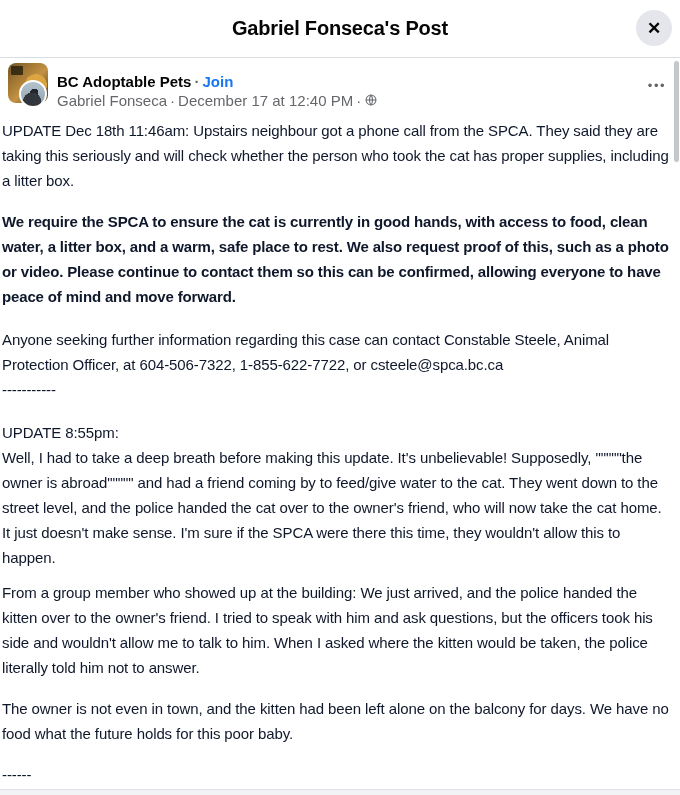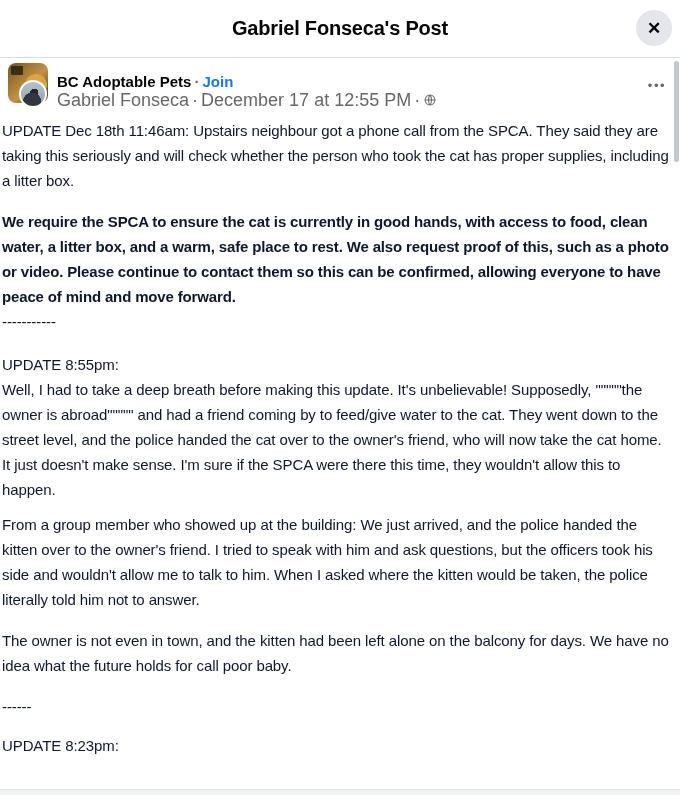--- a/index.html
+++ b/index.html
@@ -89,21 +89,21 @@
       radial-gradient(circle at 46% 82%, #32373d 0 38%, transparent 39%),
       radial-gradient(circle at 55% 45%, #23272c 0 22%, transparent 23%),
       linear-gradient(180deg, #b5c2cd 0%, #9fb0bd 60%, #8da0af 100%);
   }
   .post-meta { margin-left: 9px; padding-top: 1px; }
   .meta-line1 { font-size: 15px; line-height: 20px; font-weight: 700; }
   .group-name { color: #050505; cursor: pointer; }
   .sep { color: #65676b; font-weight: 700; padding: 0 3px; }
   .join-link { color: #1877f2; cursor: pointer; }
   .meta-line2 {
-    font-size: 18px;
+    font-size: 15px;
     line-height: 17px;
     color: #65676b;
     display: flex;
     align-items: center;
   }
   .meta-line2 .sep { font-weight: 400; padding: 0 3px; }
   .author-name, .timestamp { cursor: pointer; }
   .globe-icon { margin-left: 1px; display: inline-block; }
   .more-btn {
     position: absolute;
@@ -172,45 +172,46 @@
         <div class="group-img"></div>
         <div class="author-img"></div>
       </div>
       <div class="post-meta">
         <div class="meta-line1">
           <span class="group-name">BC Adoptable Pets</span><span class="sep">·</span><span class="join-link">Join</span>
         </div>
         <div class="meta-line2">
           <span class="author-name">Gabriel Fonseca</span>
             <span class="sep">·</span>
-            <span class="timestamp">December 17 at 12:55 PM</span>
+            <span class="timestamp">December 17 at 12:40 PM</span>
             <span class="sep">·</span>
           <span class="globe-icon">
             <svg width="12" height="12" viewBox="0 0 16 16" fill="none" stroke="#65676b" stroke-width="1.4">
               <circle cx="8" cy="8" r="6.6"></circle>
               <path d="M1.4 8h13.2"></path>
               <path d="M8 1.4c2.6 2.1 2.6 11.1 0 13.2"></path>
               <path d="M8 1.4c-2.6 2.1-2.6 11.1 0 13.2"></path>
             </svg>
           </span>
         </div>
       </div>
       <button class="more-btn">
         <span>•••</span>
       </button>
     </div>
 
     <div class="post-body">
       <p class="first">UPDATE Dec 18th 11:46am: Upstairs neighbour got a phone call from the SPCA. They said they are taking this seriously and will check whether the person who took the cat has proper supplies, including a litter box.</p>
       <p class="bold">We require the SPCA to ensure the cat is currently in good hands, with access to food, clean water, a litter box, and a warm, safe place to rest. We also request proof of this, such as a photo or video. Please continue to contact them so this can be confirmed, allowing everyone to have peace of mind and move forward.</p>
+      <p class="gap-lg">Anyone seeking further information regarding this case can contact Constable Steele, Animal Protection Officer, at 604-506-7322, 1-855-622-7722, or csteele@spca.bc.ca</p>
       <p class="gap-0">-----------</p>
       <p class="gap-lg">UPDATE 8:55pm:</p>
       <p class="gap-0">Well, I had to take a deep breath before making this update. It's unbelievable! Supposedly, """""the owner is abroad""""" and had a friend coming by to feed/give water to the cat. They went down to the street level, and the police handed the cat over to the owner's friend, who will now take the cat home. It just doesn't make sense. I'm sure if the SPCA were there this time, they wouldn't allow this to happen.</p>
       <p class="gap-md">From a group member who showed up at the building: We just arrived, and the police handed the kitten over to the owner's friend. I tried to speak with him and ask questions, but the officers took his side and wouldn't allow me to talk to him. When I asked where the kitten would be taken, the police literally told him not to answer.</p>
-      <p>The owner is not even in town, and the kitten had been left alone on the balcony for days. We have no idea what the future holds for call poor baby.</p>
+      <p>The owner is not even in town, and the kitten had been left alone on the balcony for days. We have no food what the future holds for this poor baby.</p>
       <p>------</p>
       <p class="gap-md2">UPDATE 8:23pm:</p>
     </div>
 
   </div>
 
   <div class="scroll-thumb"></div>
   <div class="bottom-strip"></div>
 
 </div>

